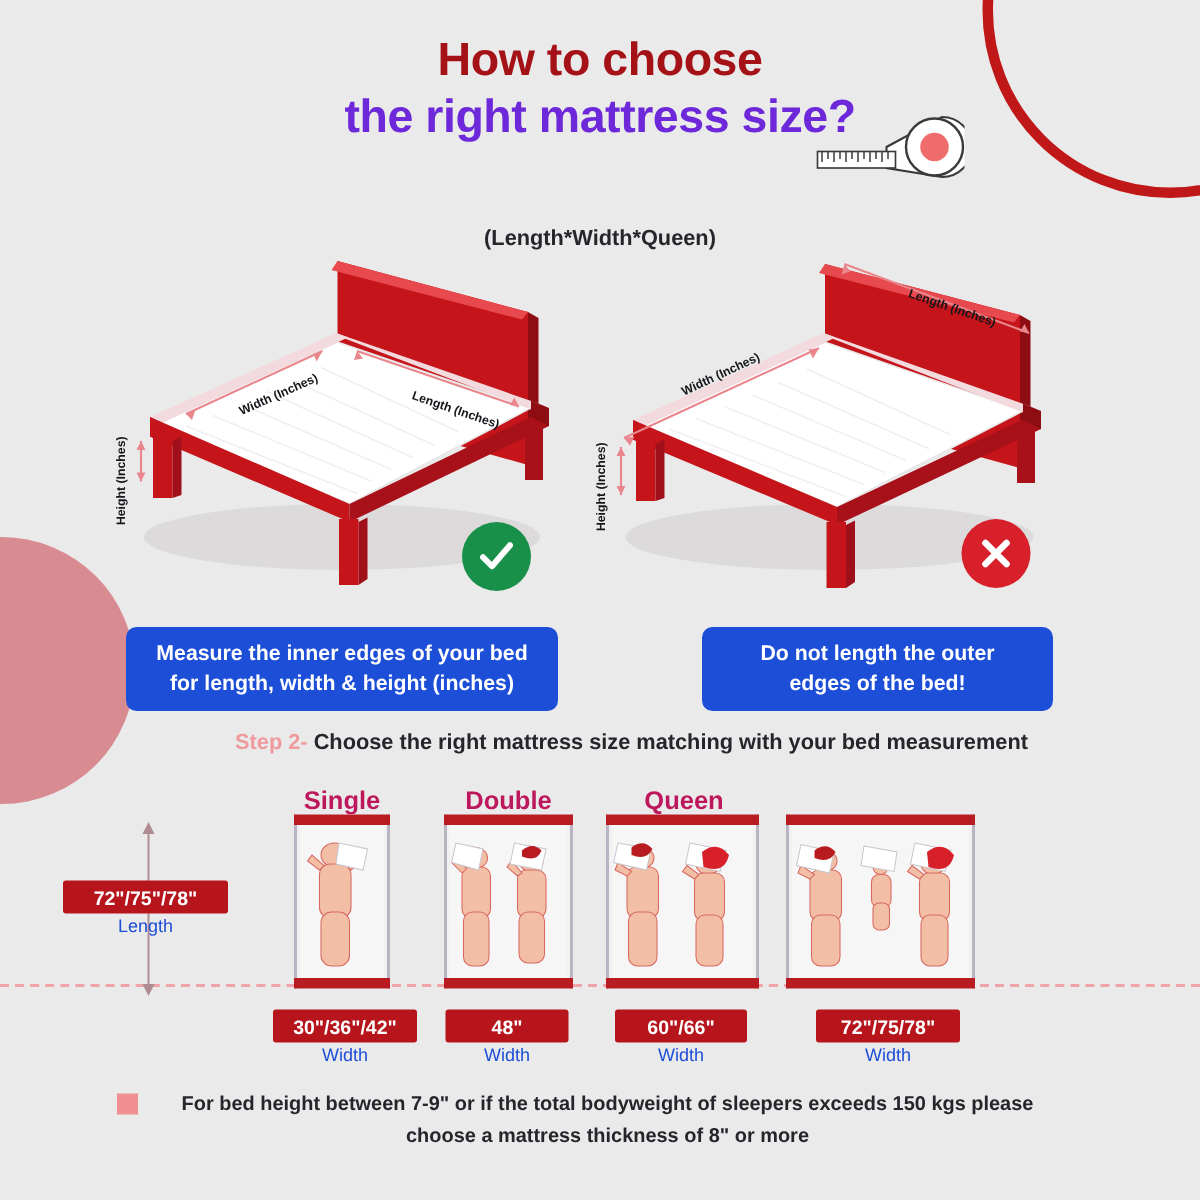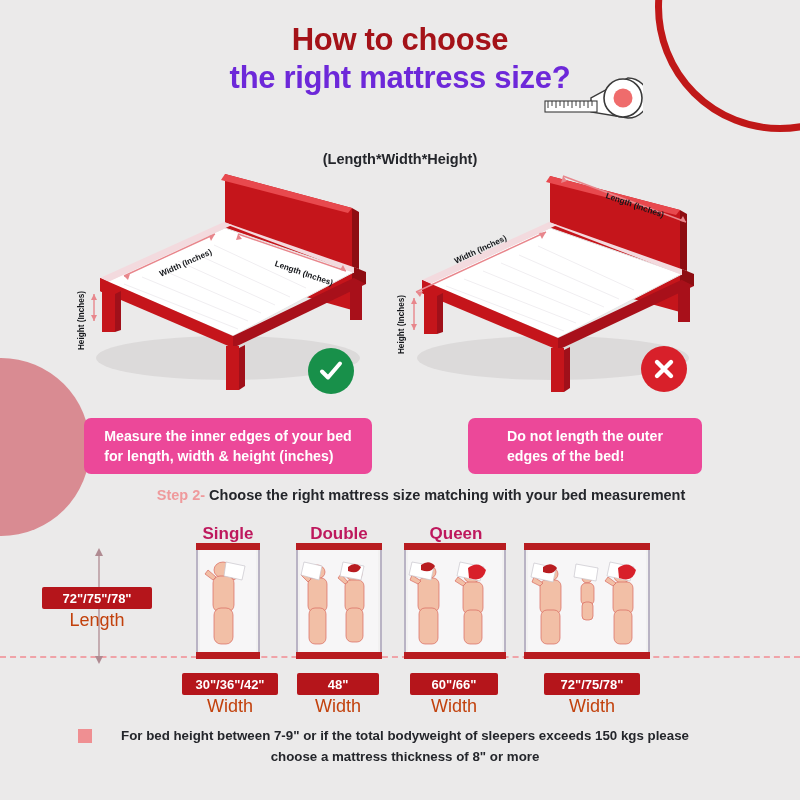--- a/index.html
+++ b/index.html
@@ -84,25 +84,26 @@
     position: absolute;
     width: 46px; height: 46px; border-radius: 50%;
     display: flex; align-items: center; justify-content: center;
   }
   .badge-ok { left: 308px; top: 348px; background: #18904a; }
   .badge-no { left: 641px; top: 346px; background: #d8202a; }
 
   
   .banner {
     position: absolute;
-    background: #ec4899;
+    background: #1d4ed8;
     border-radius: 7px;
     color: #ffffff;
     font-size: 14.2px; font-weight: bold;
     line-height: 20px;
+    text-align: center;
     display: flex; align-items: center; justify-content: center;
     padding: 6px 10px;
   }
   .banner-left  { left: 84px;  top: 418px; width: 288px; height: 56px; }
   .banner-right { left: 468px; top: 418px; width: 234px; height: 56px; }
 
   
   .size-head {
     position: absolute;
     font-size: 17px; font-weight: bold; color: #be185d;
@@ -126,21 +127,21 @@
     background: #b5151b;
     color: #ffffff;
     font-size: 13px; font-weight: bold;
     display: flex; align-items: center; justify-content: center;
     height: 22px;
     border-radius: 2px;
     white-space: nowrap;
   }
   .tag-sub {
     position: absolute;
-    font-size: 18px; color: #c2410c; font-weight: normal;
+    font-size: 12px; color: #1d4ed8; font-weight: normal;
     text-align: center;
   }
 
   .len-arrow { position: absolute; left: 92px; top: 548px; }
 
   
   .foot-sq {
     position: absolute; left: 78px; top: 729px;
     width: 14px; height: 14px; background: #ef8f92;
   }
@@ -176,21 +177,21 @@
         <line x1="35" y1="33" x2="35" y2="38"></line>
       <line x1="39" y1="33" x2="39" y2="40"></line>
         <line x1="43" y1="33" x2="43" y2="38"></line>
       <line x1="47" y1="33" x2="47" y2="40"></line>
         <line x1="51" y1="33" x2="51" y2="38"></line>
       <line x1="55" y1="33" x2="55" y2="40"></line>
         <line x1="59" y1="33" x2="59" y2="38"></line>
     </g>
   </svg>
 
-  <div class="step-line step1b">(Length*Width*Height)</div>
+  <div class="step-line step1b">(Length*Width*Queen)</div>
 
   <div class="bed-wrap bed-left">
     <svg width="300" height="230" viewBox="0 0 300 230">
 
       <ellipse cx="150" cy="192" rx="132" ry="22" fill="#dcdada"></ellipse>
 
       <path d="M147 8 L274 42 L274 144 L147 108 Z" fill="#c5151b"></path>
       <path d="M147 8 L274 42 L270 47 L143 14 Z" fill="#e8494e"></path>
       <path d="M274 42 L281 46 L281 147 L274 144 Z" fill="#8e0d12"></path>
 

